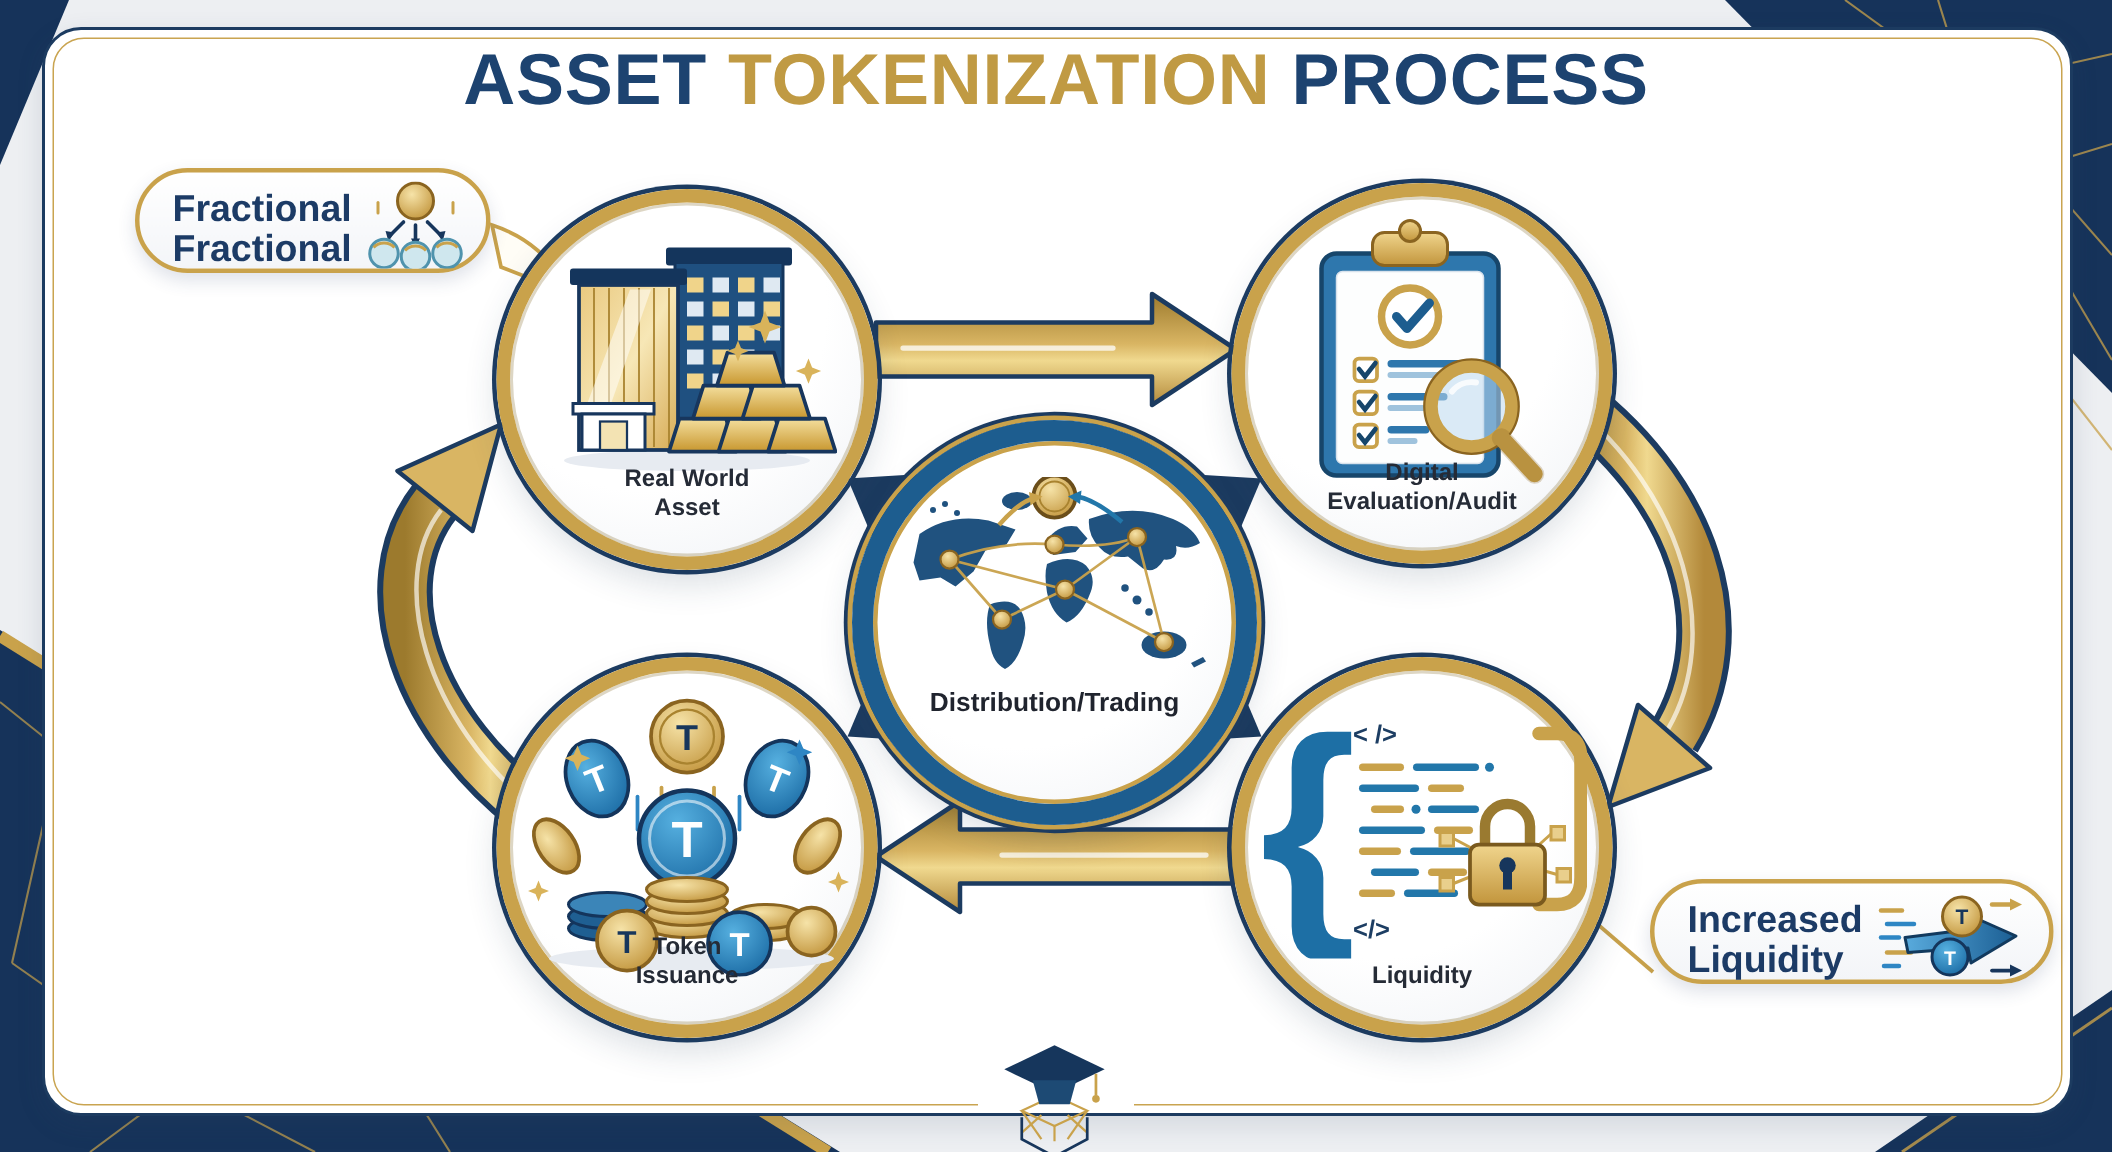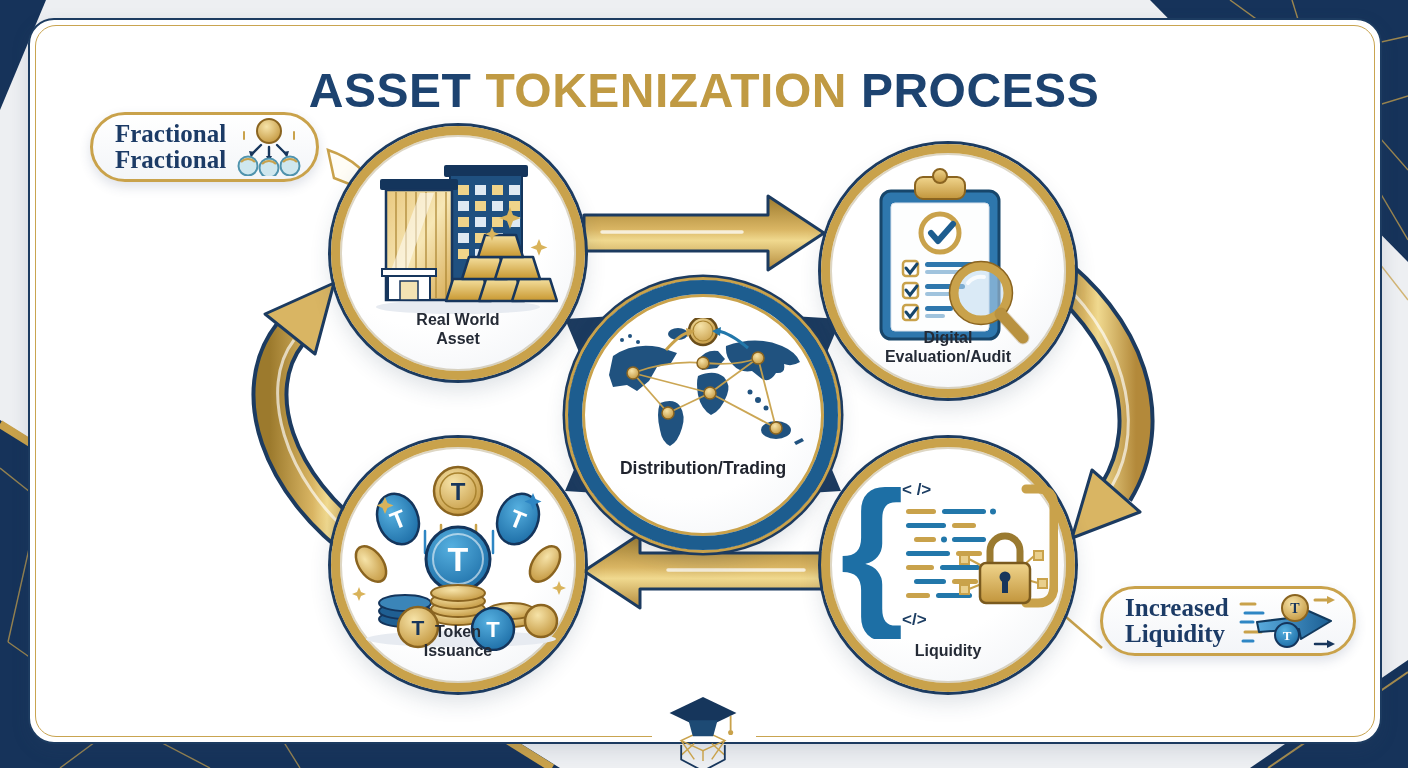--- a/index.html
+++ b/index.html
@@ -4,43 +4,43 @@
 <style>
   html,body{margin:0;padding:0;}
   body{width:1408px;height:768px;font-family:"Liberation Sans",sans-serif;background:#edeff2;}
   .canvas{position:relative;width:1408px;height:768px;overflow:hidden;background:#edeff2;}
   .corners{position:absolute;inset:0;z-index:0;}
   .card{position:absolute;left:28px;top:18px;width:1350px;height:722px;background:#ffffff;
         border:2.5px solid #1c3b60;border-radius:26px;z-index:1;
         box-shadow:0 6px 18px rgba(50,70,100,.14);}
   .card::after{content:"";position:absolute;inset:5px;border:1.5px solid #c9a450;border-radius:21px;pointer-events:none;}
   .title{position:absolute;top:26px;left:0;width:1408px;text-align:center;z-index:4;
-         font-weight:bold;font-size:48px;letter-spacing:.5px;margin-top:37px;}
+         font-weight:bold;font-size:48px;letter-spacing:.5px;}
   .title .w1,.title .w3{color:#1d4370;}
   .title .w2{color:#c09a43;}
   .title span{margin:0 7px;}
   .arrows{position:absolute;inset:0;z-index:2;}
   .node{position:absolute;width:236px;height:236px;border-radius:50%;
         background:radial-gradient(circle at 38% 30%, #ffffff 55%, #edf0f4 100%);
         border:9px solid #c9a24b;z-index:3;
         box-shadow:0 0 0 3px #1c3b60, inset 0 0 0 2px rgba(120,90,20,.25), 0 10px 22px rgba(40,60,90,.16);}
   .node .icon-wrap{position:absolute;left:50%;transform:translateX(-50%);}
   .node .label{position:absolute;bottom:22px;left:0;width:100%;text-align:center;
         font-weight:bold;font-size:16px;color:#252b36;line-height:1.18;}
   .hub{position:absolute;left:568px;top:280px;width:242px;height:242px;border-radius:50%;
         background:radial-gradient(circle at 40% 32%, #ffffff 58%, #eef1f5 100%);
         border:14px solid #1d5d8f;z-index:3;
         box-shadow:0 0 0 3px #c9a24b, inset 0 0 0 3px #c9a24b, 0 0 0 5.5px #1c3b60, 0 10px 22px rgba(40,60,90,.18);}
   .hub .map-wrap{position:absolute;left:50%;top:24px;transform:translateX(-50%);}
   .hub .label{position:absolute;top:164px;left:0;width:100%;text-align:center;
         font-weight:bold;font-size:17.5px;color:#20242e;}
-  .callout{position:absolute;display:flex;align-items:center;gap:10px;height:64px;
+  .callout{position:absolute;display:flex;align-items:flex-end;gap:10px;height:64px;
         padding:0 14px 0 22px;background:linear-gradient(#ffffff,#f3f5f8);
         border:3px solid #c9a24b;border-radius:36px;z-index:4;
-        box-shadow:0 5px 12px rgba(50,70,110,.16);font-family:Liberation Serif, serif;}
+        box-shadow:0 5px 12px rgba(50,70,110,.16);}
   .callout .txt{font-weight:bold;font-size:25px;color:#1c3b66;line-height:1.06;}
   .co-fractional{left:90px;top:112px;}
   .co-liquidity{left:1100px;top:586px;}
   .logo-patch{position:absolute;left:652px;top:712px;width:104px;height:30px;background:#fff;z-index:5;}
   .logo{position:absolute;left:645px;top:694px;z-index:6;}
 </style>
 </head>
 <body>
 
 <div class="canvas">
@@ -190,21 +190,21 @@
         <path d="M181 84 l2.4 6 6 2.4 -6 2.4 -2.4 6 -2.4 -6 -6 -2.4 6 -2.4 z"></path>
         <path d="M134 72 l2 5 5 2 -5 2 -2 5 -2 -5 -5 -2 5 -2 z"></path>
       </g>
     </svg>
     <div class="label">
       <div>Real World</div>
       <div>Asset</div>
     </div>
   </div>
 
-  <div class="node" style="left:821px;top:144px;">
+  <div class="node" style="left:821px;top:122px;">
     <svg class="icon-wrap" style="top:10px;" width="190" height="185" viewBox="0 0 190 185">
       <defs>
         <linearGradient id="clipG" x1="0" y1="0" x2="0" y2="1">
           <stop offset="0" stop-color="#f0d58d"></stop>
             <stop offset="1" stop-color="#c2953c"></stop>
         </linearGradient>
       </defs>
       <rect x="28" y="28" width="118" height="148" rx="10" fill="#2e77ad" stroke="#17466b" stroke-width="3"></rect>
       <rect x="38" y="40" width="98" height="128" rx="4" fill="#fdfefe" stroke="#d8e2ec" stroke-width="1"></rect>
       <rect x="62" y="14" width="50" height="22" rx="8" fill="url(#clipG)" stroke="#8a6420" stroke-width="2"></rect>

